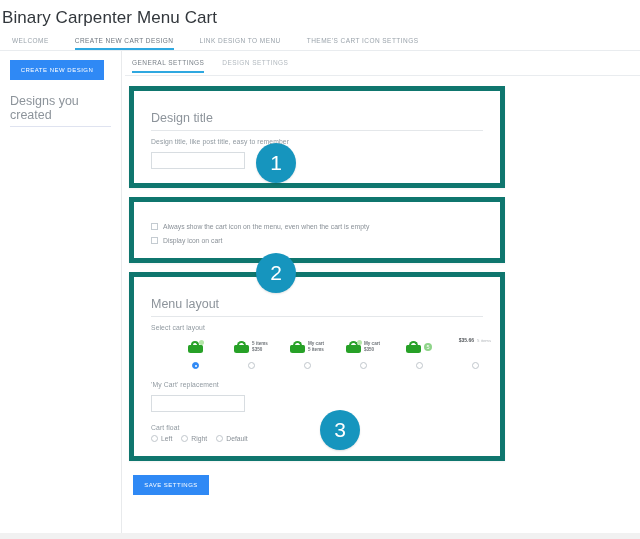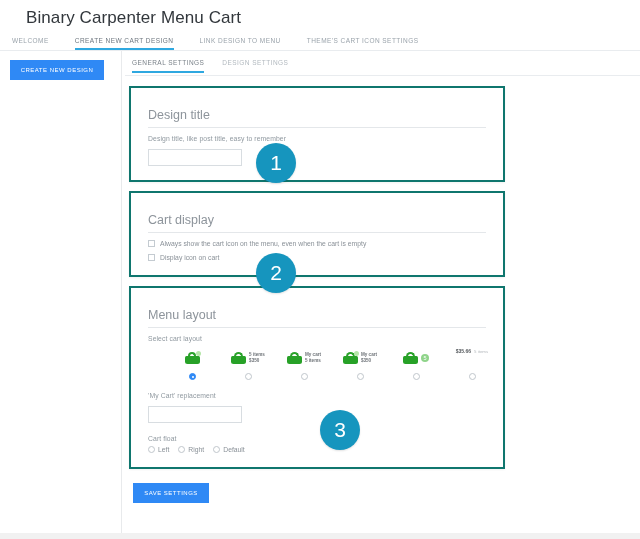--- a/index.html
+++ b/index.html
@@ -12,21 +12,21 @@
     color: #444;
     overflow: hidden;
     position: relative;
   }
 
   
   .page-title {
     font-size: 17px;
     font-weight: 400;
     color: #32373c;
-    padding: 8px 0 0 26px;
+    padding: 8px 0 0 2px;
     margin: 0;
     letter-spacing: .1px;
   }
 
   
   .top-nav {
     display: flex;
     align-items: flex-end;
     gap: 26px;
     padding: 9px 0 0 12px;
@@ -121,21 +121,21 @@
     white-space: nowrap;
   }
   .sub-tab.active {
     color: #7a8289;
     border-bottom-color: #2fa8e0;
   }
 
   
   .card {
     background: #fff;
-    border: 2px solid #0f766e;
+    border: 5px solid #0f766e;
     box-shadow: 0 1px 2px rgba(0,0,0,.05);
     margin: 9px 0 0 4px;
     width: 376px;
     padding: 14px 17px 14px 17px;
     position: relative;
   }
   .card.first { margin-top: 10px; }
 
   .card-title {
     font-size: 12.5px;
@@ -322,37 +322,37 @@
   <div class="top-nav-item active">CREATE NEW CART DESIGN</div>
   <div class="top-nav-item">LINK DESIGN TO MENU</div>
   <div class="top-nav-item">THEME'S CART ICON SETTINGS</div>
 </div>
 <div class="nav-divider"></div>
 
 <div class="body-wrap">
 
   <div class="sidebar">
     <button class="btn-primary">CREATE NEW DESIGN</button>
+    <div class="sidebar-heading">Designs you created</div>
   </div>
 
   <div class="main">
 
     <div class="sub-tabs">
       <div class="sub-tab active">GENERAL SETTINGS</div>
       <div class="sub-tab">DESIGN SETTINGS</div>
     </div>
 
     <div class="card first">
       <div class="card-title">Design title</div>
       <div class="field-label">Design title, like post title, easy to remember</div>
       <input class="text-input" type="text" value="" style="">
     </div>
 
     <div class="card">
-      <div class="card-title">Cart display</div>
       <div class="check-row">
         <span class="cbox"></span>
         <span class="check-label">Always show the cart icon on the menu, even when the cart is empty</span>
       </div>
       <div class="check-row">
         <span class="cbox"></span>
         <span class="check-label">Display icon on cart</span>
       </div>
     </div>
 

